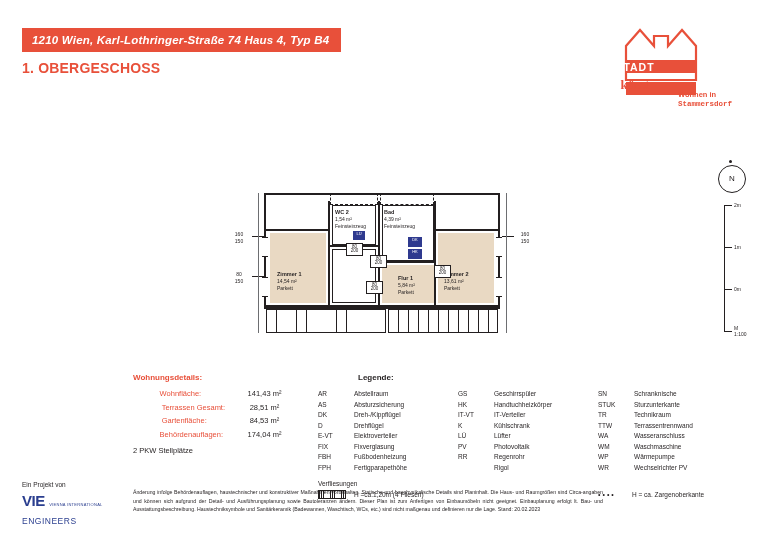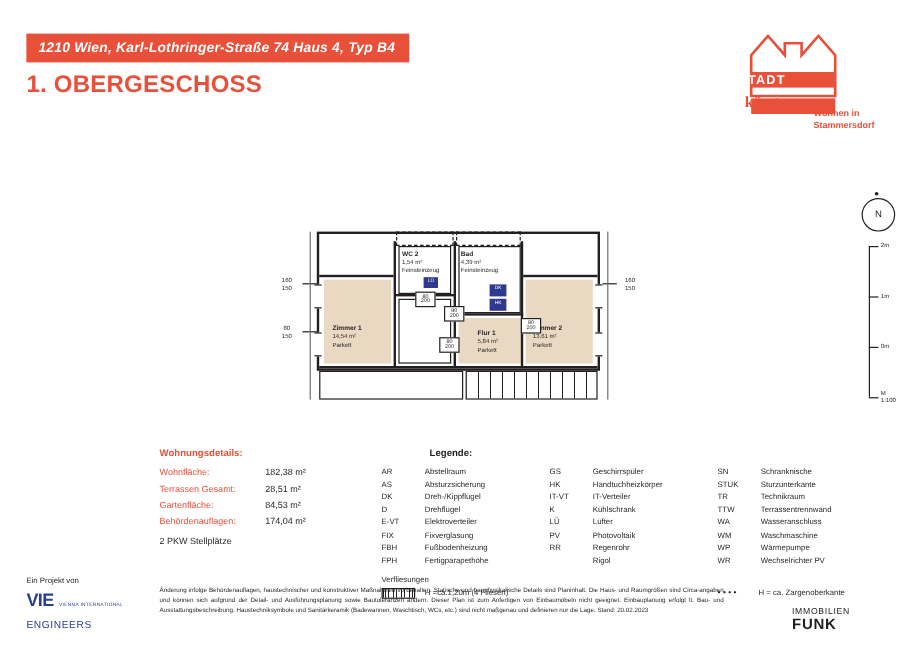--- a/index.html
+++ b/index.html
@@ -34,21 +34,21 @@
     letter-spacing: 0.2px;
     padding: 6px 12px 6px 10px;
     white-space: nowrap;
   }
   .floor-title {
     position: absolute;
     left: 22px;
     top: 60px;
     color: #e8503a;
     font-weight: bold;
-    font-size: 20px;
+    font-size: 14px;
     letter-spacing: 0.2px;
     text-align: right;
   }
 
   
   .logo {
     position: absolute;
     right: 22px;
     top: 22px;
     width: 180px;
@@ -185,20 +185,21 @@
     margin: 0 0 7px 0;
     font-size: 8px;
     color: #e8503a;
     font-weight: bold;
   }
   .det-row {
     display: flex;
     font-size: 7.5px;
     color: #e8503a;
     margin-bottom: 4.5px;
+    justify-content: center;
   }
   .det-row .k { width: 88px; }
   .det-row .v { color: #231f20; }
   .det-note {
     font-size: 7.5px;
     color: #231f20;
     margin-top: 7px;
   }
 
   
@@ -335,21 +336,21 @@
         <path d="M58 58 L58 24 L72 8 L86 24 L86 14 L100 14 L100 24 L114 8 L128 24 L128 58 Z"></path>
       </g>
       <rect x="58" y="38" width="70" height="13" fill="#e8503a"></rect>
       <rect x="58" y="60" width="70" height="13" fill="#e8503a"></rect>
     </svg>
   </div>
   <div style="position:absolute; left:600px; top:61px; width:70px; color:#fff; font-weight:bold; font-size:10.5px; text-align:center; letter-spacing:1px;">STADT</div>
   <div style="position:absolute; left:600px; top:77px; width:70px; color:#e8503a; font-weight:bold; font-size:13px; text-align:center; font-family:'Liberation Serif', serif;">küsst</div>
   <div style="position:absolute; left:600px; top:94px; width:70px; color:#fff; font-weight:bold; font-size:14px; text-align:center; letter-spacing:1px;">LAND</div>
   <div style="position:absolute; left:678px; top:90px; font-size:7.5px; color:#e8503a; font-weight:bold;">Wohnen in</div>
-  <div style="position:absolute; left:678px; top:100px; font-size:7.5px; color:#e8503a; font-weight:bold;">Stammersdorf</div>
+  <div style="position:absolute; left:678px; top:100px; font-size:7.5px; color:#e8503a; font-weight:bold;font-family:Liberation Mono, monospace;">Stammersdorf</div>
 
   <div class="compass-dot"></div>
   <div class="compass">N</div>
 
   <div class="plan">
 
     <div class="plan-outer"></div>
 
     <div class="room" style="left:48px; top:40px; width:56px; height:70px;"></div>
 
@@ -460,21 +461,21 @@
     <div class="scale-txt" style="left:18px; top:-3px;">2m</div>
     <div class="scale-txt" style="left:18px; top:39px;">1m</div>
     <div class="scale-txt" style="left:18px; top:81px;">0m</div>
     <div class="scale-txt" style="left:18px; top:120px;">M 1:100</div>
   </div>
 
   <div class="details">
     <h4>Wohnungsdetails:</h4>
     <div class="det-row">
       <span class="k">Wohnfläche:</span>
-      <span class="v">182,38 m²</span>
+      <span class="v">141,43 m²</span>
     </div>
     <div class="det-row">
       <span class="k">Terrassen Gesamt:</span>
       <span class="v">28,51 m²</span>
     </div>
     <div class="det-row">
       <span class="k">Gartenfläche:</span>
       <span class="v">84,53 m²</span>
     </div>
     <div class="det-row">
@@ -606,18 +607,14 @@
 
   <div class="vie-pretext">Ein Projekt von</div>
   <div class="vie-logo">
     <span class="vie-mark">VIE</span>
     <span class="vie-sub1">VIENNA INTERNATIONAL</span><br>
     <span class="vie-sub2">ENGINEERS</span>
   </div>
 
   <div class="disclaimer">Änderung infolge Behördenauflagen, haustechnischer und konstruktiver Maßnahmen vorbehalten. Statische und bauphysikalische Details sind Planinhalt. Die Haus- und Raumgrößen sind Circa-angaben und können sich aufgrund der Detail- und Ausführungsplanung sowie Bautoleranzen ändern. Dieser Plan ist zum Anfertigen von Einbaumöbeln nicht geeignet. Einbauplanung erfolgt lt. Bau- und Ausstattungsbeschreibung. Haustechniksymbole und Sanitärkeramik (Badewannen, Waschtisch, WCs, etc.) sind nicht maßgenau und definieren nur die Lage. Stand: 20.02.2023</div>
 
-  <div class="funk">
-    <div class="funk-top">IMMOBILIEN</div>
-    <div class="funk-bot">FUNK</div>
-  </div>
 
 </div>
 
 </body></html>

